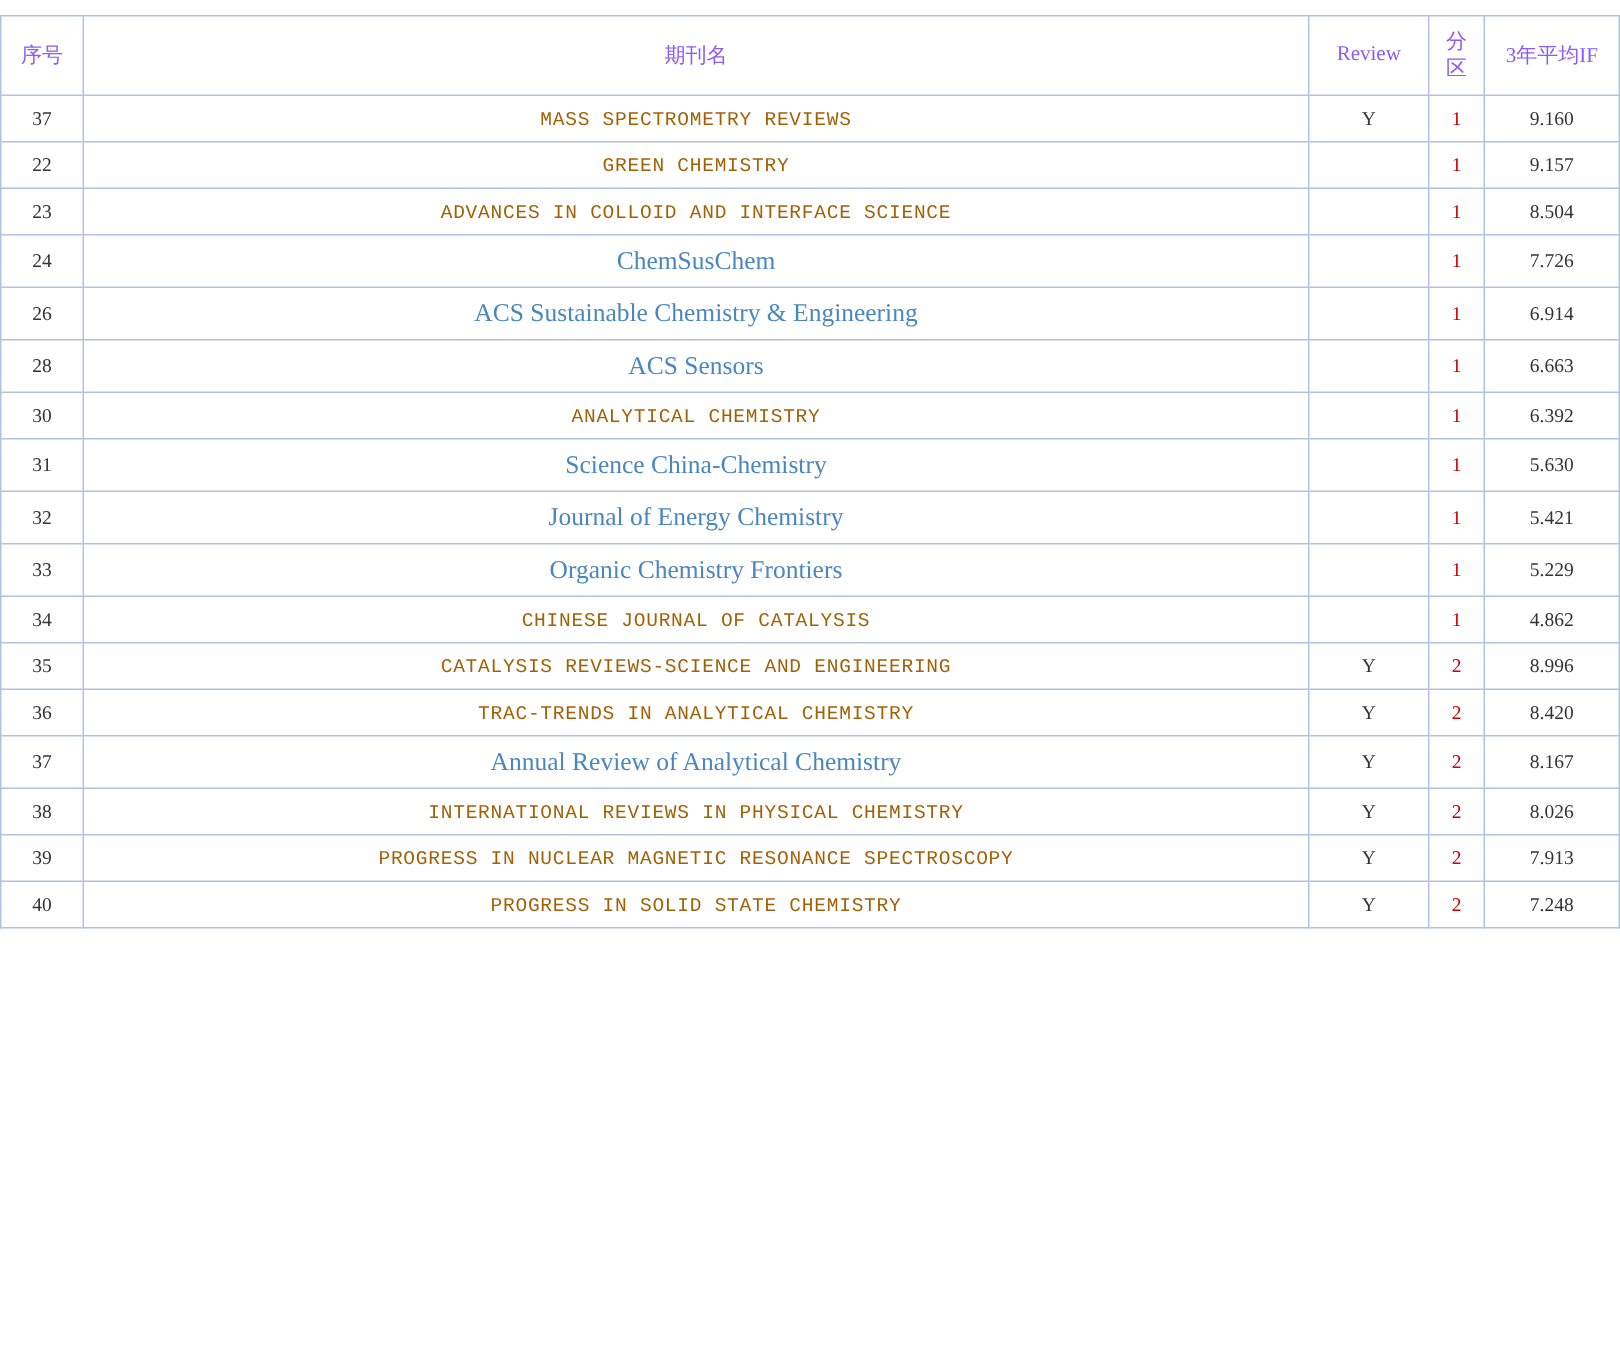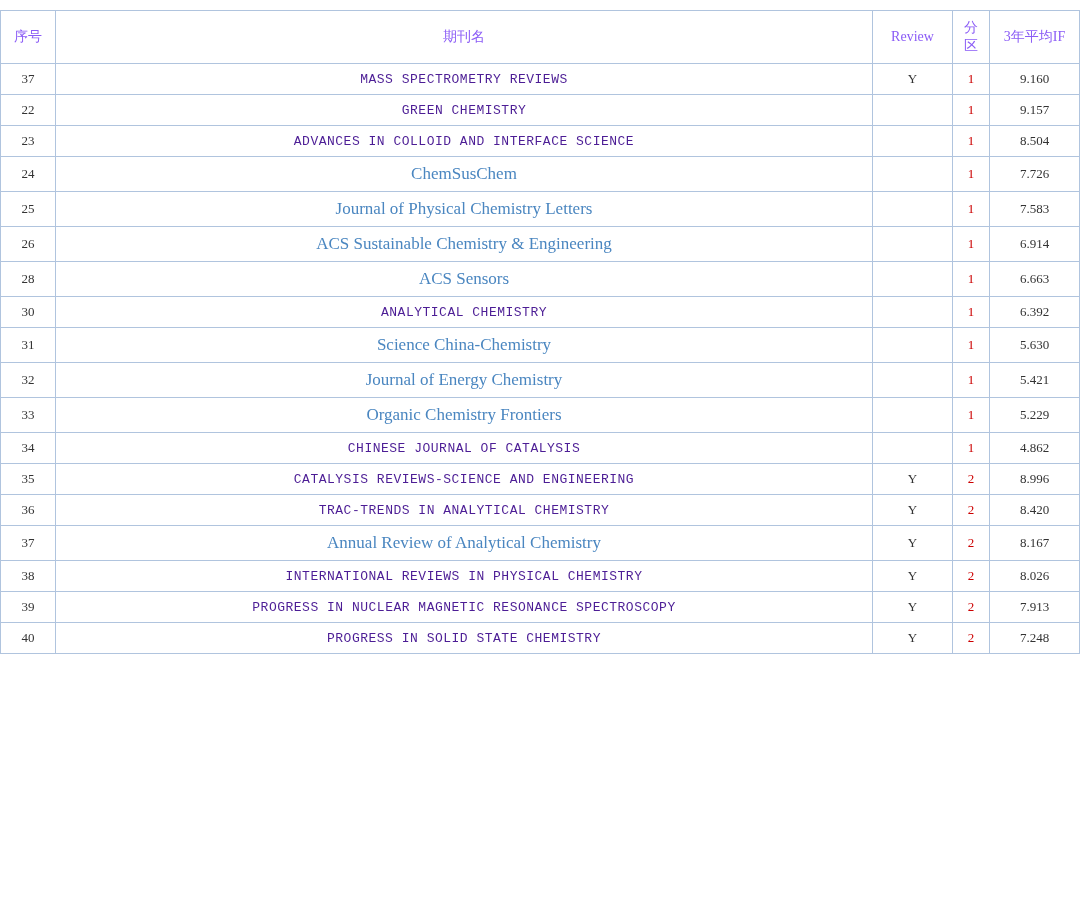--- a/index.html
+++ b/index.html
@@ -55,21 +55,21 @@
     .col-if {
       width: 90px;
     }
     .zone-1 {
       color: #cc0000;
     }
     .zone-2 {
       color: #cc0000;
     }
     .journal-upper {
-      color: #4c1d95;
+      color: #a16207;
       font-family: "Courier New", monospace;
       font-size: 13px;
       letter-spacing: 0.5px;
     }
     .journal-mixed {
       color: #4a86c0;
       font-family: "Times New Roman", serif;
       font-size: 17px;
     }
     .seq-num {
@@ -128,27 +128,20 @@
     <td class="if-val">8.504</td>
   </tr>
         <tr>
     <td class="seq-num">24</td>
     <td class="journal-mixed">ChemSusChem</td>
     <td class="review-val"></td>
     <td class="zone-1">1</td>
     <td class="if-val">7.726</td>
   </tr>
         <tr>
-    <td class="seq-num">25</td>
-    <td class="journal-mixed">Journal of Physical Chemistry Letters</td>
-    <td class="review-val"></td>
-    <td class="zone-1">1</td>
-    <td class="if-val">7.583</td>
-  </tr>
-        <tr>
     <td class="seq-num">26</td>
     <td class="journal-mixed">ACS Sustainable Chemistry &amp; Engineering</td>
     <td class="review-val"></td>
     <td class="zone-1">1</td>
     <td class="if-val">6.914</td>
   </tr>
         <tr>
     <td class="seq-num">28</td>
     <td class="journal-mixed">ACS Sensors</td>
     <td class="review-val"></td>

